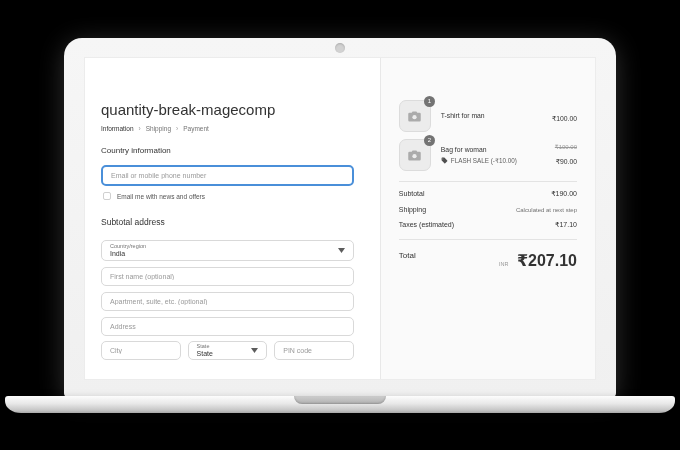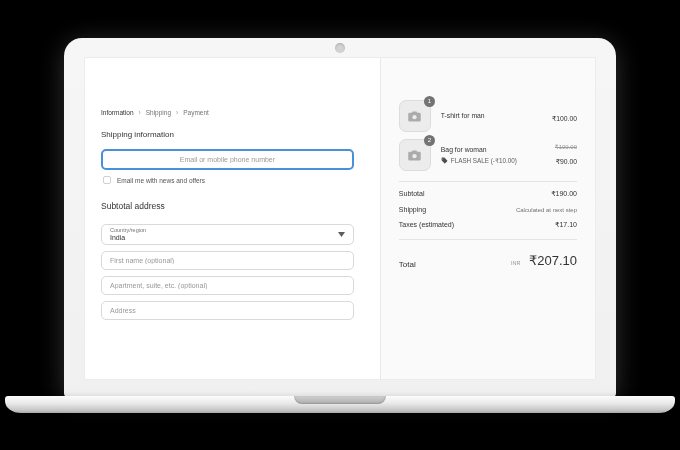--- a/index.html
+++ b/index.html
@@ -55,21 +55,21 @@
   .section-heading.shipping { margin-top: 18px; font-size: 8.5px; }
 
   .txt-input {
     display: block; width: 100%; height: 19px;
     border: 1px solid #d9d9d9; border-radius: 5px;
     padding: 0 8px; font-size: 7px; color: #333;
     font-family: "Liberation Sans", "DejaVu Sans", sans-serif;
     background: #fff; outline: none;
   }
   .txt-input::placeholder { color: #999; }
-  .email-input { margin-top: 10px; height: 21px; border: 2px solid #4a8fd9; border-radius: 5px; text-align: center; }
+  .email-input { margin-top: 10px; height: 21px; border: 2px solid #4a8fd9; border-radius: 5px; }
 
   .checkbox-row { margin-top: 6px; display: flex; align-items: center; gap: 6px; padding-left: 2px; }
   .checkbox { width: 8px; height: 8px; border: 1px solid #d0d0d0; border-radius: 2px; background: #fff; }
   .checkbox-label { font-size: 6.5px; color: #545454; }
 
   .select-box {
     margin-top: 13px; width: 100%; height: 21px;
     border: 1px solid #d9d9d9; border-radius: 5px; background: #fff;
     padding: 2px 8px; display: flex; align-items: center;
   }
@@ -107,44 +107,45 @@
   .item-discount { margin-top: 3px; display: flex; align-items: center; gap: 3px; font-size: 6.3px; color: #5c5c5c; }
   .item-prices { text-align: right; }
   .item-price { font-size: 6.8px; color: #333; }
   .item-price-old { display: block; font-size: 6px; color: #999; text-decoration: line-through; }
 
   .summary-divider { margin-top: 10px; border-top: 1px solid #e3e3e3; }
   .summary-row { margin-top: 8px; display: flex; justify-content: space-between; align-items: baseline; }
   .summary-label { font-size: 7px; color: #333; }
   .summary-value { font-size: 7px; color: #333; }
   .summary-note { font-size: 6px; color: #717171; }
-  .total-row { margin-top: 11px; display: flex; justify-content: space-between; align-items: flex-end; }
+  .total-row { margin-top: 11px; display: flex; justify-content: space-between; align-items: flex-start; }
   .total-label { font-size: 8px; color: #333; }
   .total-currency { font-size: 5.5px; color: #999; margin-right: 4px; }
-  .total-value { font-size: 13px; color: #333; font-weight: 400; }
+  .total-value { font-size: 16px; color: #333; font-weight: 700; }
 </style>
 </head>
 <body>
 
 <div class="laptop-screen">
   <div class="webcam"></div>
 
   <div class="screen">
 
     <div class="pane-left">
+      <div class="store-title">quantity-break-magecomp</div>
 
       <div class="breadcrumb">
         <span class="current">Information</span>
         <span class="crumb-sep">›</span>
         <span>Shipping</span>
         <span class="crumb-sep">›</span>
         <span>Payment</span>
       </div>
 
-      <div class="section-heading">Shipping information</div>
+      <div class="section-heading">Country information</div>
 
       <input class="txt-input email-input" type="text" placeholder="Email or mobile phone number" style="">
 
       <div class="checkbox-row">
         <span class="checkbox"></span>
         <span class="checkbox-label">Email me with news and offers</span>
       </div>
 
       <div class="section-heading shipping">Subtotal address</div>
 
@@ -165,20 +166,35 @@
       </div>
 
       <div class="field-row">
         <input class="txt-input" type="text" placeholder="Apartment, suite, etc. (optional)" style="">
       </div>
 
       <div class="field-row">
         <input class="txt-input" type="text" placeholder="Address" style="">
       </div>
 
+      <div class="field-row city-row">
+        <input class="txt-input" type="text" placeholder="City" style="">
+        <div class="select-box">
+          <span class="select-texts">
+            <span class="select-label">State</span>
+            <span class="select-value">State</span>
+          </span>
+          <span class="chevron">
+            <svg width="7" height="5" viewBox="0 0 7 5">
+                <polygon points="0,0 7,0 3.5,5" fill="#5c5c5c"></polygon>
+              </svg>
+          </span>
+        </div>
+        <input class="txt-input" type="text" placeholder="PIN code" style="">
+      </div>
     </div>
 
     <div class="pane-right">
 
       <div class="item-row">
         <div class="thumb">
           <svg width="15" height="15" viewBox="0 0 24 24">
             <path fill="#ababab" d="M9 4L7.5 6H4a2 2 0 0 0-2 2v10a2 2 0 0 0 2 2h16a2 2 0 0 0 2-2V8a2 2 0 0 0-2-2h-3.5L15 4H9z"></path>
             <circle cx="12" cy="13" r="3.4" fill="#ececec"></circle>
           </svg>

